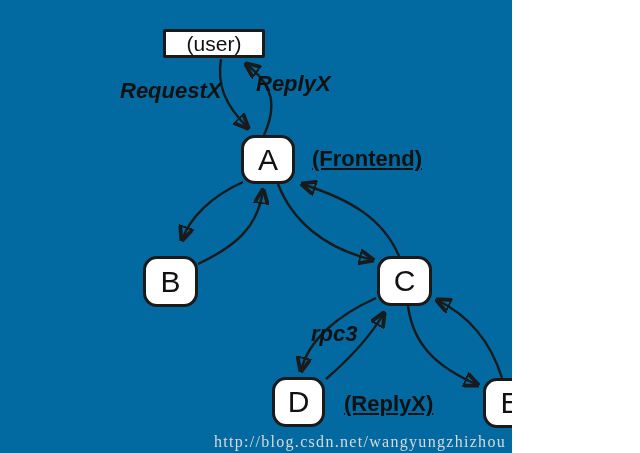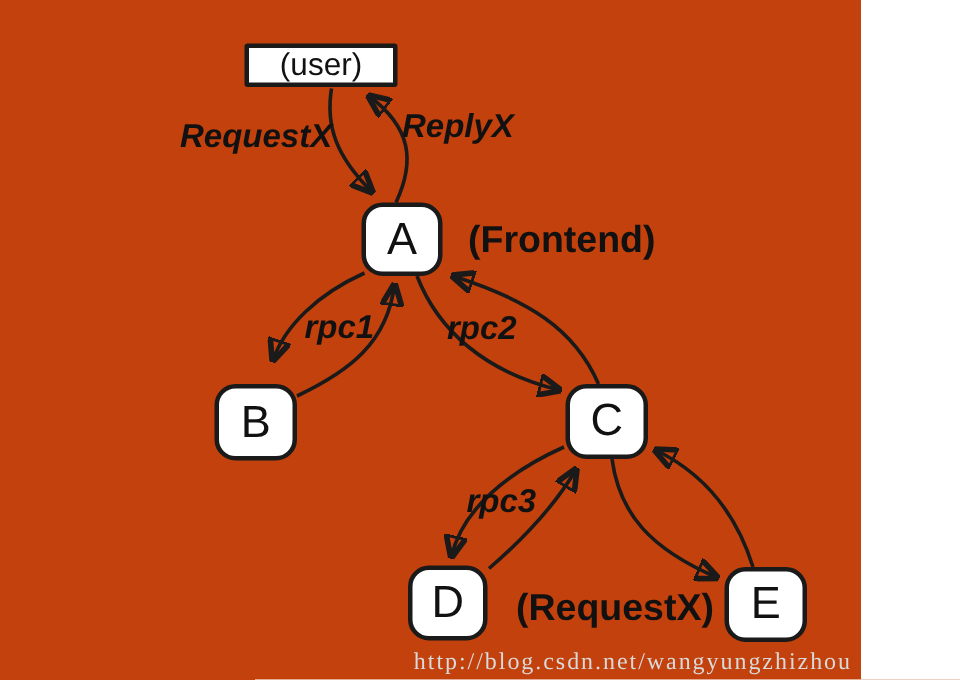--- a/index.html
+++ b/index.html
@@ -1,38 +1,38 @@
 <!DOCTYPE html>
 <html><head>
 <meta charset="utf-8">
 <style>
   html,body { margin:0; padding:0; background:#ffffff; }
   .stage {
-    position:relative; width:574px; height:453px;
-    background:#c2410c; overflow:hidden;
+    position:relative; width:512px; height:453px;
+    background:#0369a1; overflow:hidden;
     font-family:"Liberation Sans", sans-serif;
     color:#111;
   }
   .edges-layer { position:absolute; left:0; top:0; width:640px; height:453px; }
   .edges-layer path { stroke:#1a1a1a; stroke-width:2.4; fill:none; }
 
   .node {
     position:absolute; box-sizing:border-box;
     background:#ffffff; border:3px solid #1a1a1a; border-radius:14px;
     display:flex; align-items:center; justify-content:center;
     font-size:30px; line-height:1;
   }
   .node.rect { border-radius:2px; font-size:21px; }
 
   .edge-label {
     position:absolute; font-style:italic; font-weight:bold;
     font-size:22px; white-space:nowrap;
   }
   .tier-label {
-    position:absolute; font-weight:bold; font-size:25px; white-space:nowrap;
+    position:absolute; font-weight:bold; font-size:22px; white-space:nowrap;text-decoration:underline;
   }
   .watermark {
     position:absolute; right:6px; bottom:2px;
     font-family:"Liberation Serif", serif;
     font-size:16px; letter-spacing:1.3px; color:#d9d9d9;
     white-space:nowrap;
     margin-left:24px;
   }
 </style>
 </head>
@@ -65,29 +65,27 @@
   <div class="node" style="left:143px; top:256px; width:55px; height:51px;">B</div>
 
   <div class="node" style="left:377px; top:256px; width:55px; height:50px;">C</div>
 
   <div class="node" style="left:272px; top:377px; width:53px; height:50px;">D</div>
 
   <div class="node" style="left:483px; top:378px; width:55px; height:50px;">E</div>
 
   <div class="edge-label" style="left:120px; top:78px;">RequestX</div>
 
-  <div class="edge-label" style="left:268px; top:71px;">ReplyX</div>
+  <div class="edge-label" style="left:256px; top:71px;">ReplyX</div>
 
-  <div class="edge-label" style="left:203px; top:205px;">rpc1</div>
 
-  <div class="edge-label" style="left:298px; top:206px;">rpc2</div>
 
   <div class="edge-label" style="left:311px; top:321px;">rpc3</div>
 
 
   <div class="tier-label" style="left:312px; top:146px;">(Frontend)</div>
 
 
-  <div class="tier-label" style="left:344px; top:391px;">(RequestX)</div>
+  <div class="tier-label" style="left:344px; top:391px;">(ReplyX)</div>
 
   <div class="watermark">http://blog.csdn.net/wangyungzhizhou</div>
 
 </div>
 
 </body></html>

